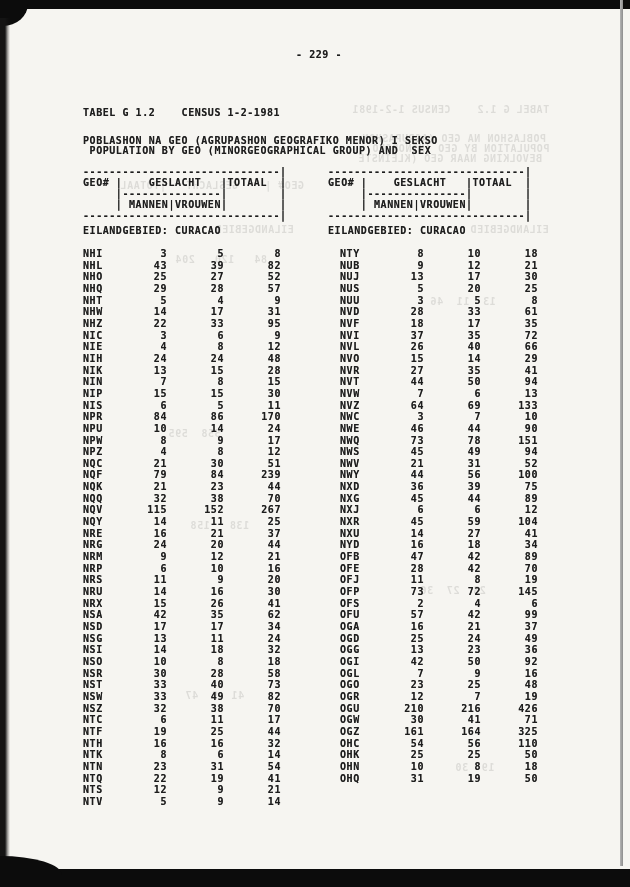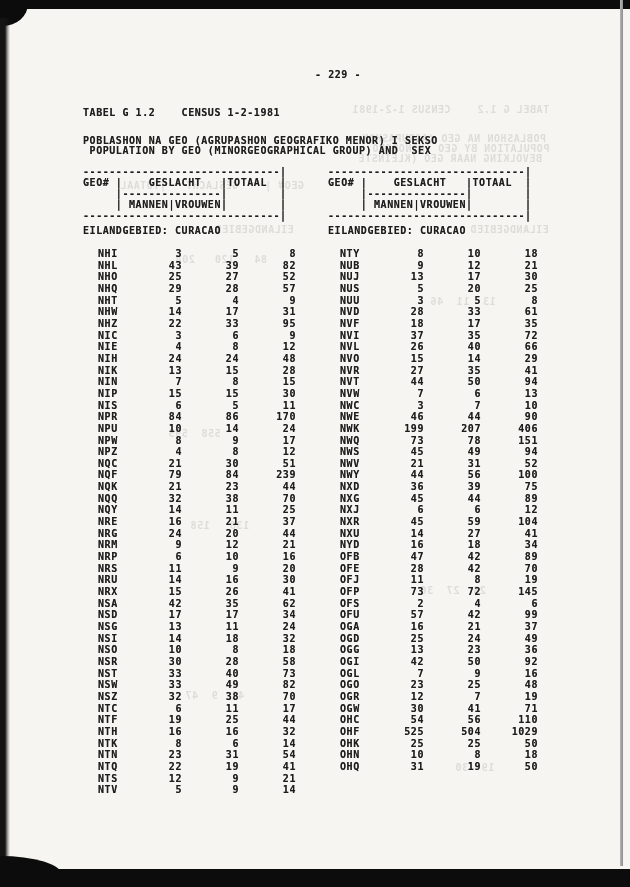--- a/index.html
+++ b/index.html
@@ -17,31 +17,31 @@
   
   .edge-top { position:absolute; left:0; top:0; width:630px; height:9px; background:#0c0c0c; }
   .corner-tl { position:absolute; left:0; top:0; width:28px; height:26px; background:#0c0c0c; border-bottom-right-radius:90% 85%; }
   .edge-left { position:absolute; left:0; top:18px; width:10px; height:844px;
     background:linear-gradient(to right,#141414 50%, rgba(20,20,20,0.35) 78%, rgba(20,20,20,0)); }
   .edge-bottom { position:absolute; left:0; top:869px; width:630px; height:18px; background:#0c0c0c; }
   .corner-bl { position:absolute; left:0; top:856px; width:62px; height:20px; background:#0c0c0c; border-top-right-radius:100% 95%; }
   .edge-right { position:absolute; left:620px; top:0; width:3px; height:866px;
     background:linear-gradient(to right,#b5b5b5,#8d8d8d); }
   
-  .pageno { left:315px; top:49px;margin-top:20px; }
+  .pageno { left:296px; top:49px; }
   .title  { left:83px;  top:107px; }
   .subtitles { position:absolute; left:83px; top:136px;text-align:center; }
   .subtitles .txt-line { font-size:10px; letter-spacing:0.55px; white-space:pre; line-height:10.4px; text-shadow:0 0 0.5px rgba(25,25,25,0.55); }
   .hdr { position:absolute; top:167px; }
   .hdr .txt-line { font-size:10px; letter-spacing:0.55px; white-space:pre; line-height:10.9px; text-shadow:0 0 0.5px rgba(25,25,25,0.55); }
   .hdr-left { left:83px; } .hdr-right { left:328px; }
   .section-left  { left:83px;  top:225px; }
   .section-right { left:328px; top:225px; }
   .rows { position:absolute; top:248px; width:198px; }
-  .rows-left { left:98px; } .rows-right { left:340px; }
+  .rows-left { left:83px; } .rows-right { left:340px; }
   .row { display:grid; grid-template-columns:40px 44px 57px 57px; height:11.67px;
     font-size:10px; letter-spacing:0.55px; text-shadow:0 0 0.5px rgba(25,25,25,0.55); }
   .row .num { text-align:right; }
   
   .ghost { position:absolute; transform:scaleX(-1); color:rgba(45,45,45,0.12);
     font-size:10px; letter-spacing:0.55px; white-space:pre; font-weight:bold; filter:blur(0.4px); }
 </style>
 </head>
 <body>
 
@@ -250,20 +250,26 @@
         <span class="num">44</span>
       </div>
 
       <div class="row">
         <span class="code">NQQ</span>
         <span class="num">32</span>
         <span class="num">38</span>
         <span class="num">70</span>
       </div>
 
+      <div class="row">
+        <span class="code">NQV</span>
+        <span class="num">115</span>
+        <span class="num">152</span>
+        <span class="num">267</span>
+      </div>
 
       <div class="row">
         <span class="code">NQY</span>
         <span class="num">14</span>
         <span class="num">11</span>
         <span class="num">25</span>
       </div>
 
       <div class="row">
         <span class="code">NRE</span>
@@ -520,41 +526,41 @@
         <span class="num">94</span>
       </div>
 
       <div class="row">
         <span class="code">NVW</span>
         <span class="num">7</span>
         <span class="num">6</span>
         <span class="num">13</span>
       </div>
 
+      <div class="row">
+        <span class="code">NVZ</span>
+        <span class="num">64</span>
+        <span class="num">69</span>
+        <span class="num">133</span>
+      </div>
 
       <div class="row">
         <span class="code">NWC</span>
         <span class="num">3</span>
         <span class="num">7</span>
         <span class="num">10</span>
       </div>
 
       <div class="row">
         <span class="code">NWE</span>
         <span class="num">46</span>
         <span class="num">44</span>
         <span class="num">90</span>
       </div>
 
-      <div class="row">
-        <span class="code">NWK</span>
-        <span class="num">199</span>
-        <span class="num">207</span>
-        <span class="num">406</span>
-      </div>
 
       <div class="row">
         <span class="code">NWQ</span>
         <span class="num">73</span>
         <span class="num">78</span>
         <span class="num">151</span>
       </div>
 
       <div class="row">
         <span class="code">NWS</span>
@@ -703,42 +709,48 @@
         <span class="num">48</span>
       </div>
 
       <div class="row">
         <span class="code">OGR</span>
         <span class="num">12</span>
         <span class="num">7</span>
         <span class="num">19</span>
       </div>
 
+      <div class="row">
+        <span class="code">OGU</span>
+        <span class="num">210</span>
+        <span class="num">216</span>
+        <span class="num">426</span>
+      </div>
 
       <div class="row">
         <span class="code">OGW</span>
         <span class="num">30</span>
         <span class="num">41</span>
         <span class="num">71</span>
       </div>
 
+      <div class="row">
+        <span class="code">OGZ</span>
+        <span class="num">161</span>
+        <span class="num">164</span>
+        <span class="num">325</span>
+      </div>
 
       <div class="row">
         <span class="code">OHC</span>
         <span class="num">54</span>
         <span class="num">56</span>
         <span class="num">110</span>
       </div>
 
-      <div class="row">
-        <span class="code">OHF</span>
-        <span class="num">525</span>
-        <span class="num">504</span>
-        <span class="num">1029</span>
-      </div>
 
       <div class="row">
         <span class="code">OHK</span>
         <span class="num">25</span>
         <span class="num">25</span>
         <span class="num">50</span>
       </div>
 
       <div class="row">
         <span class="code">OHN</span>

